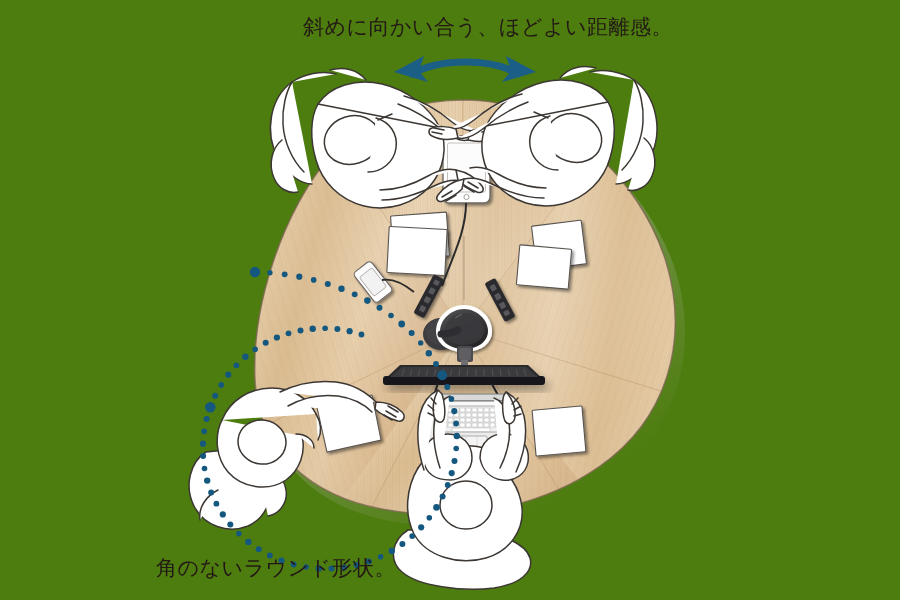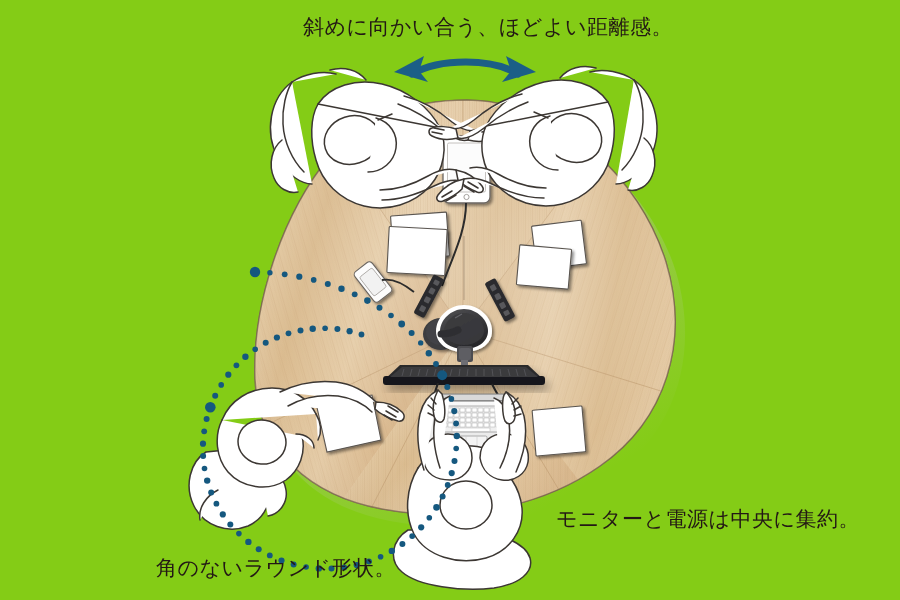--- a/index.html
+++ b/index.html
@@ -7,21 +7,21 @@
     padding: 0;
     background: #ffffff;
   }
   body {
     font-family: "Liberation Sans", "DejaVu Sans", sans-serif;
   }
   #stage {
     position: relative;
     width: 900px;
     height: 600px;
-    background: #84cc16;
+    background: #4d7c0f;
     overflow: hidden;
   }
   .caption {
     position: absolute;
     color: #231815;
     font-size: 21px;
     line-height: 1.3;
     letter-spacing: 0.5px;
     white-space: nowrap;
     font-family: "DejaVu Sans", "Liberation Sans", sans-serif;
@@ -590,15 +590,14 @@
 
       <path d="M 536,72 L 506,56 L 511,71 L 502,82 Z" fill="#1B5F87"></path>
     </g>
 
   </svg>
 
   <div class="caption" id="caption-top">斜めに向かい合う、ほどよい距離感。</div>
 
   <div class="caption" id="caption-bottom-left">角のないラウンド形状。</div>
 
-  <div class="caption" id="caption-bottom-right">モニターと電源は中央に集約。</div>
 
 </div>
 
 </body></html>

